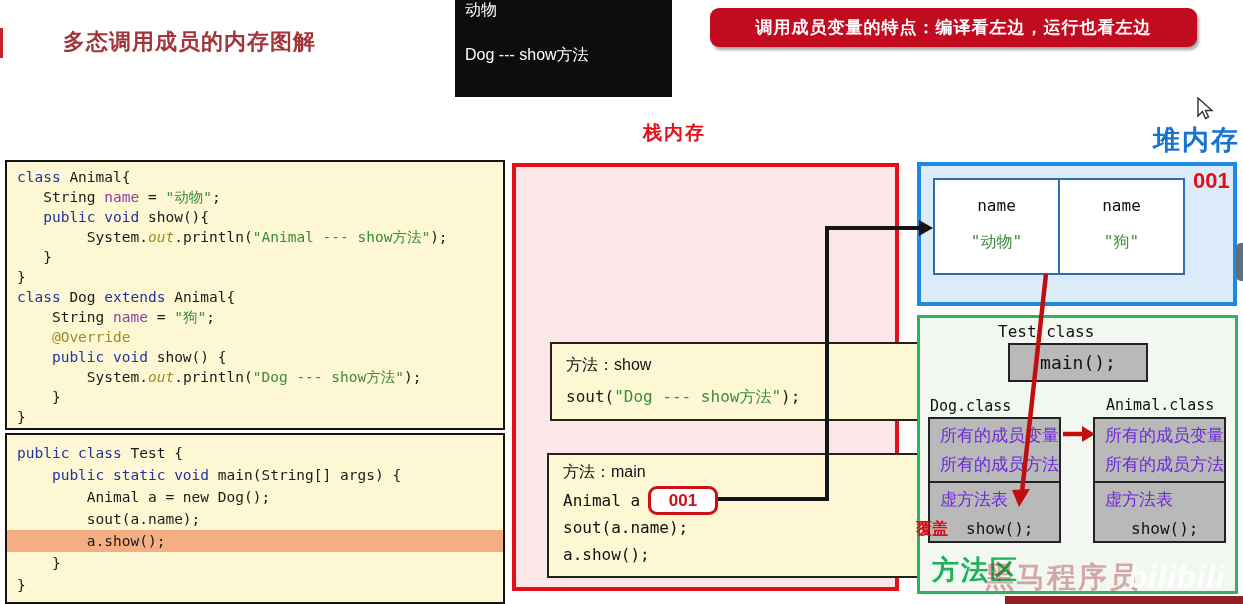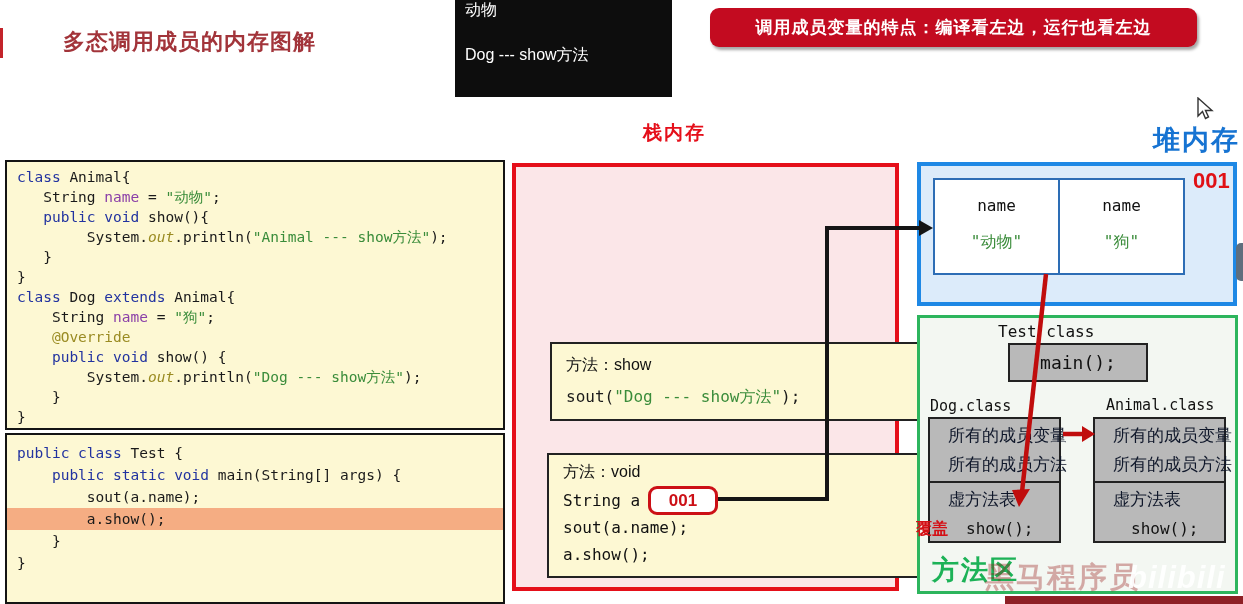--- a/index.html
+++ b/index.html
@@ -63,21 +63,21 @@
            display:flex;align-items:center;justify-content:center;
            font-family:"DejaVu Sans Mono",monospace;font-size:18px;color:#111;}
   .cls-label{font-family:"DejaVu Sans Mono",monospace;font-size:15px;color:#111;}
   .dog-label{left:930px;top:397px;}
   .animal-label{left:1106px;top:396px;}
   .clsbox{width:129px;height:122px;background:#b9b9b9;border:2px solid #222;}
   .dog-box{left:928px;top:417px;}
   .animal-box{left:1093px;top:417px;}
   .clsbox .sec1{height:60px;padding-top:2px;}
   .clsbox .sec2{border-top:2px solid #222;height:56px;padding-top:2px;}
-  .clsbox .crow{font-size:17px;color:#0f172a;line-height:29px;white-space:nowrap;padding-left:18px;
+  .clsbox .crow{font-size:17px;color:#6d28d9;line-height:29px;white-space:nowrap;padding-left:10px;
                 font-family:"Liberation Sans",sans-serif;}
   .clsbox .mrow{font-family:"DejaVu Sans Mono",monospace;font-size:16px;color:#111;line-height:29px;
                 padding-left:36px;}
   .override-tag{left:916px;top:519px;font-size:16px;font-weight:bold;color:#d40f15;z-index:55;
                 background:transparent;}
 
   
   .edge-sliver{left:0;top:28px;width:3px;height:30px;background:#c3232a;}
   .side-tab{left:1236px;top:243px;width:7px;height:38px;background:#5f6e7d;border-radius:5px 0 0 5px;}
   .wm-text{left:985px;top:558px;font-size:29px;font-weight:bold;color:rgba(150,20,20,0.35);z-index:70;
@@ -116,37 +116,38 @@
       <div class="code-line"><span class="tok-p">    String </span><span class="tok-f">name</span><span class="tok-p"> = </span><span class="tok-s">"狗"</span><span class="tok-p">;</span></div>
       <div class="code-line"><span class="tok-p">    </span><span class="tok-a">@Override</span></div>
       <div class="code-line"><span class="tok-p">    </span><span class="tok-k">public void</span><span class="tok-p"> show() {</span></div>
       <div class="code-line"><span class="tok-p">        System.</span><span class="tok-i">out</span><span class="tok-p">.println(</span><span class="tok-s">"Dog --- show方法"</span><span class="tok-p">);</span></div>
       <div class="code-line"><span class="tok-p">    }</span></div>
       <div class="code-line"><span class="tok-p">}</span></div>
     </div>
   <div class="abs codebox" id="code2">
       <div class="code-line"><span class="tok-k">public class</span><span class="tok-p"> Test {</span></div>
       <div class="code-line"><span class="tok-p">    </span><span class="tok-k">public static void</span><span class="tok-p"> main(String[] args) {</span></div>
+      <div class="code-line"><span class="tok-p">        Animal a = new Dog();</span></div>
       <div class="code-line"><span class="tok-p">        sout(a.name);</span></div>
       <div class="code-line hl"><span class="tok-p">        a.show();</span></div>
       <div class="code-line"><span class="tok-p">    }</span></div>
       <div class="code-line"><span class="tok-p">}</span></div>
     </div>
 
   <div class="abs stack-label">栈内存</div>
   <div class="abs stack-box"></div>
 
   <div class="abs frame frame-show">
     <div class="fline" style="top:11px;font-family:'Liberation Sans',sans-serif;">方法：show</div>
     <div class="fline" style="top:43px;"><div class="code-line"><span class="tok-p">sout(</span><span class="tok-s">"Dog --- show方法"</span><span class="tok-p">);</span></div></div>
   </div>
 
   <div class="abs frame frame-main">
-    <div class="fline" style="top:7px;font-family:'Liberation Sans',sans-serif;">方法：void</div>
-    <div class="fline" style="top:36px;">String a</div>
+    <div class="fline" style="top:7px;font-family:'Liberation Sans',sans-serif;">方法：main</div>
+    <div class="fline" style="top:36px;">Animal a</div>
     <div class="fline" style="top:63px;">sout(a.name);</div>
     <div class="fline" style="top:90px;">a.show();</div>
   </div>
   <div class="abs addr-badge">001</div>
 
   <div class="abs heap-label">堆内存</div>
   <div class="abs heap-box"></div>
   <div class="abs heap-id">001</div>
 
   <div class="abs obj obj-1">

